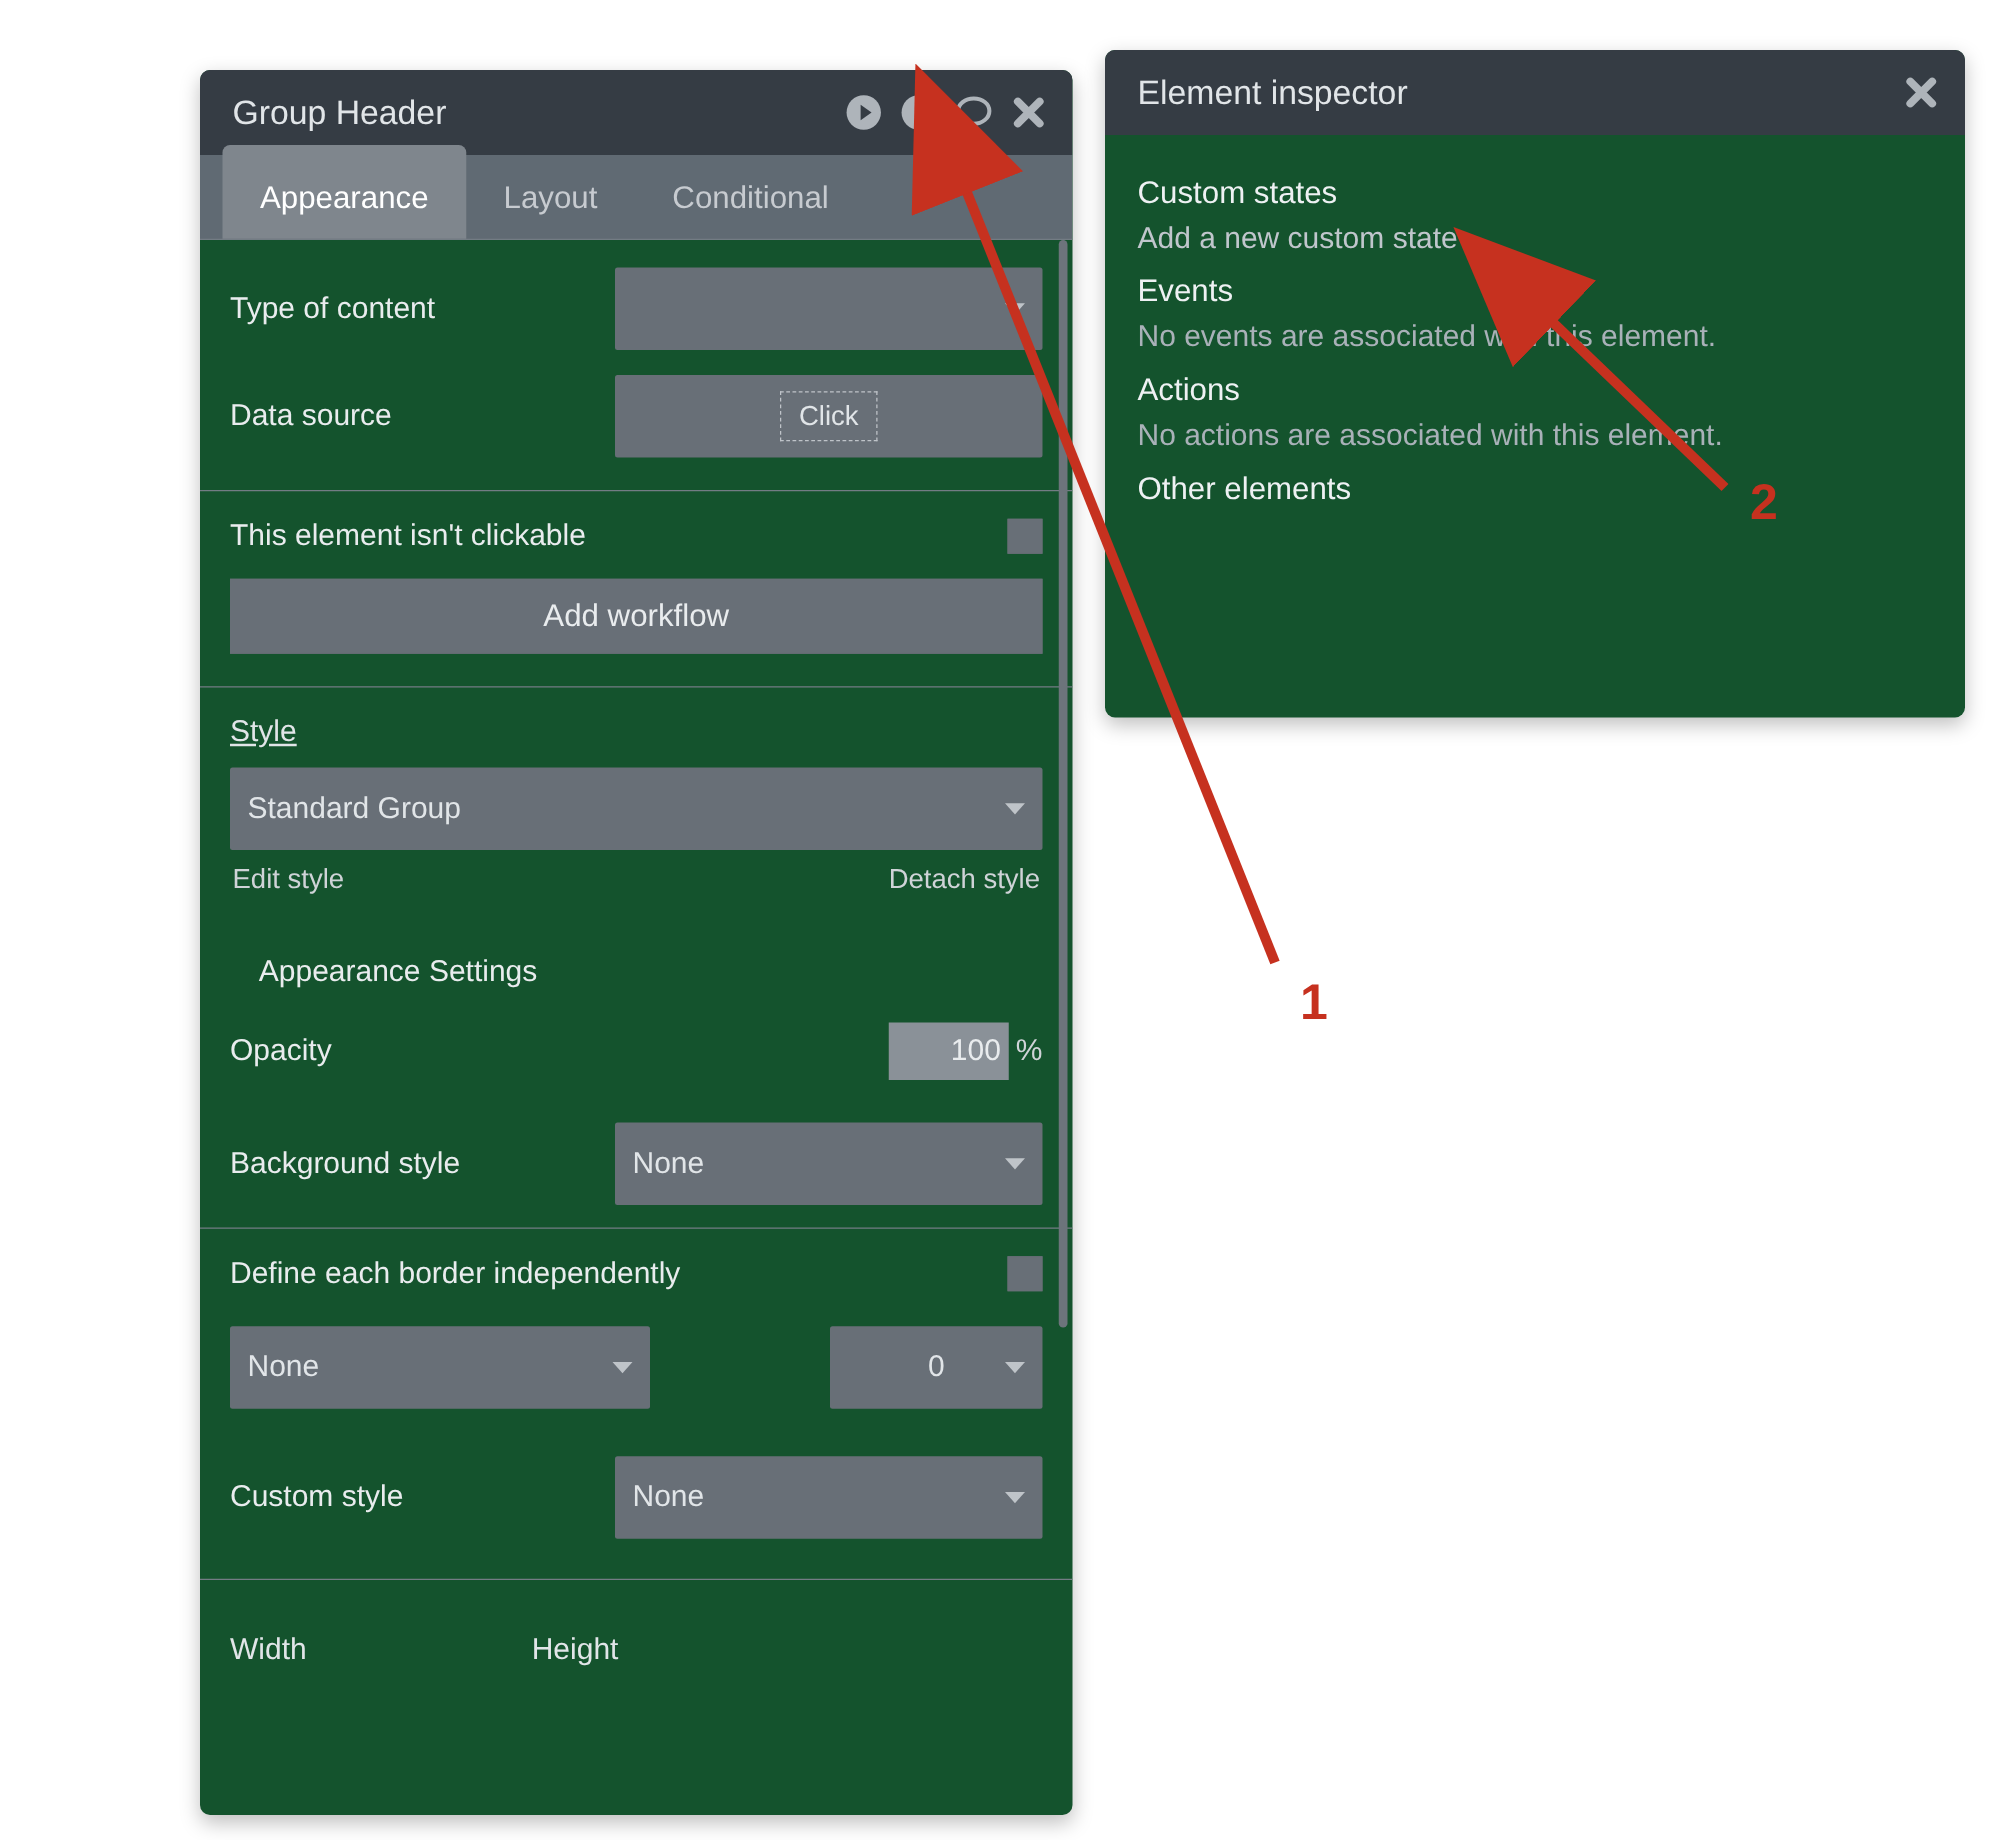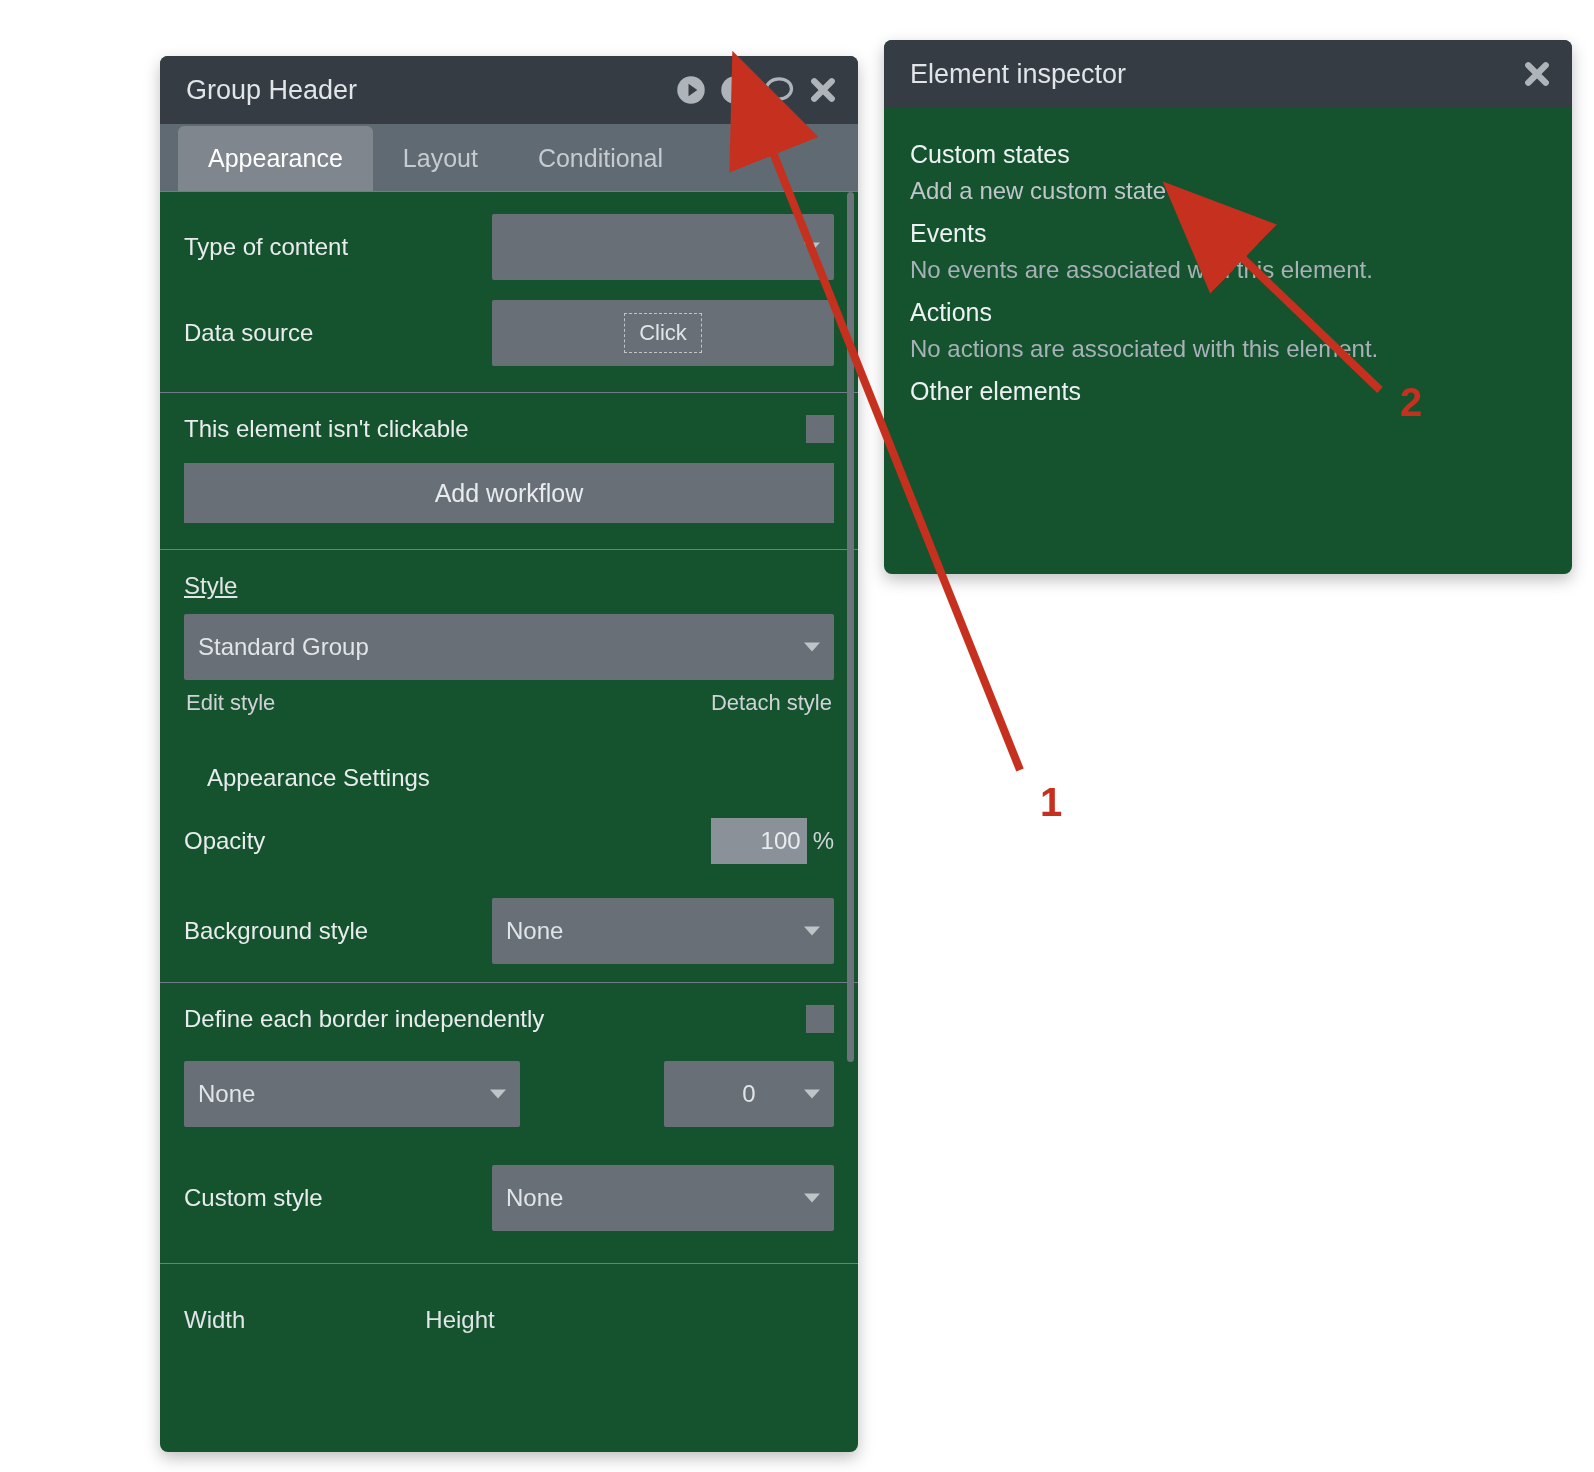--- a/index.html
+++ b/index.html
@@ -45,21 +45,21 @@
   
   .tabs {
     display: flex;
     background: #606a73;
     padding-left: 18px;
     align-items: flex-end;
     border-bottom: 1px solid #737c84;
     height: 68px;
   }
   .tab {
-    padding: 18px 30px 18px;
+    padding: 28px 30px 18px;
     color: #c7cbd0;
     font-size: 25px;
     cursor: pointer;
     border-radius: 6px 6px 0 0;
   }
   .tab.active {
     background: #7f868d;
     color: #ffffff;
   }
 

